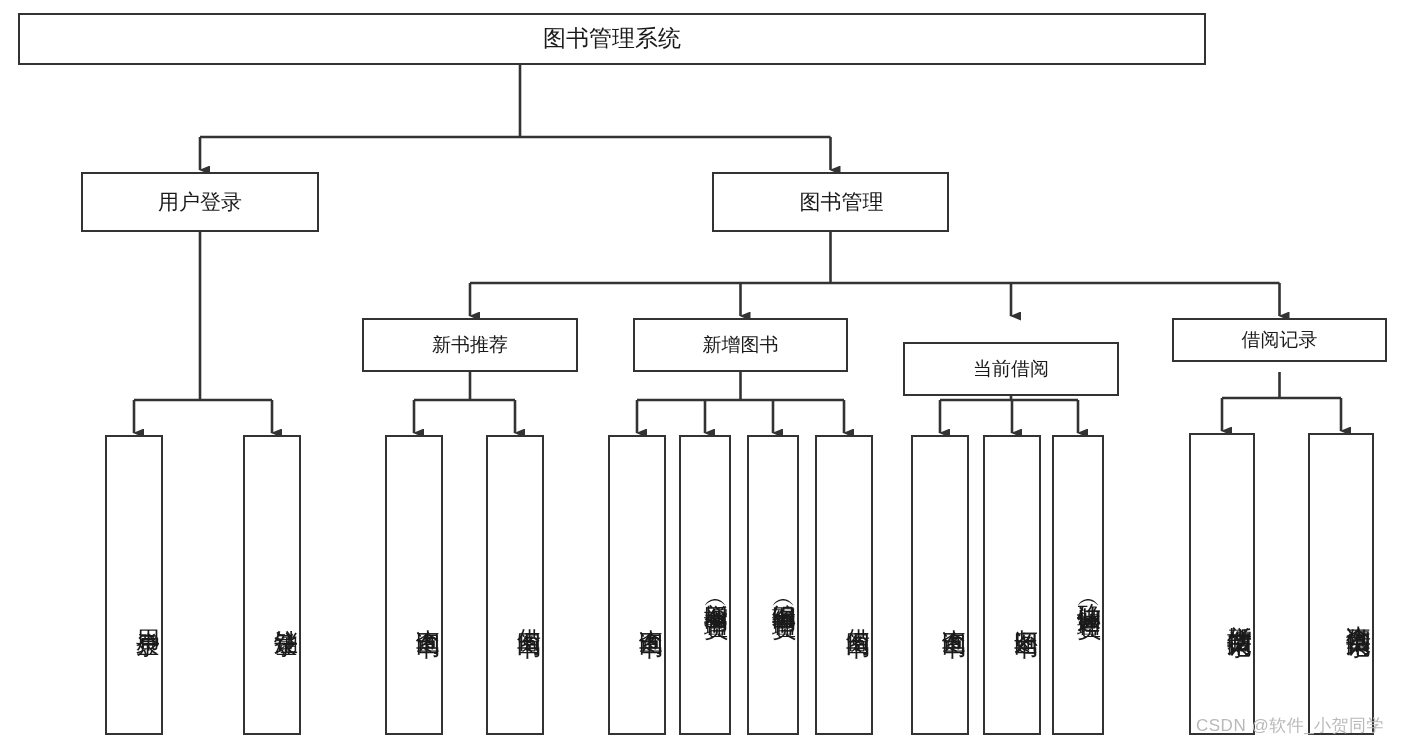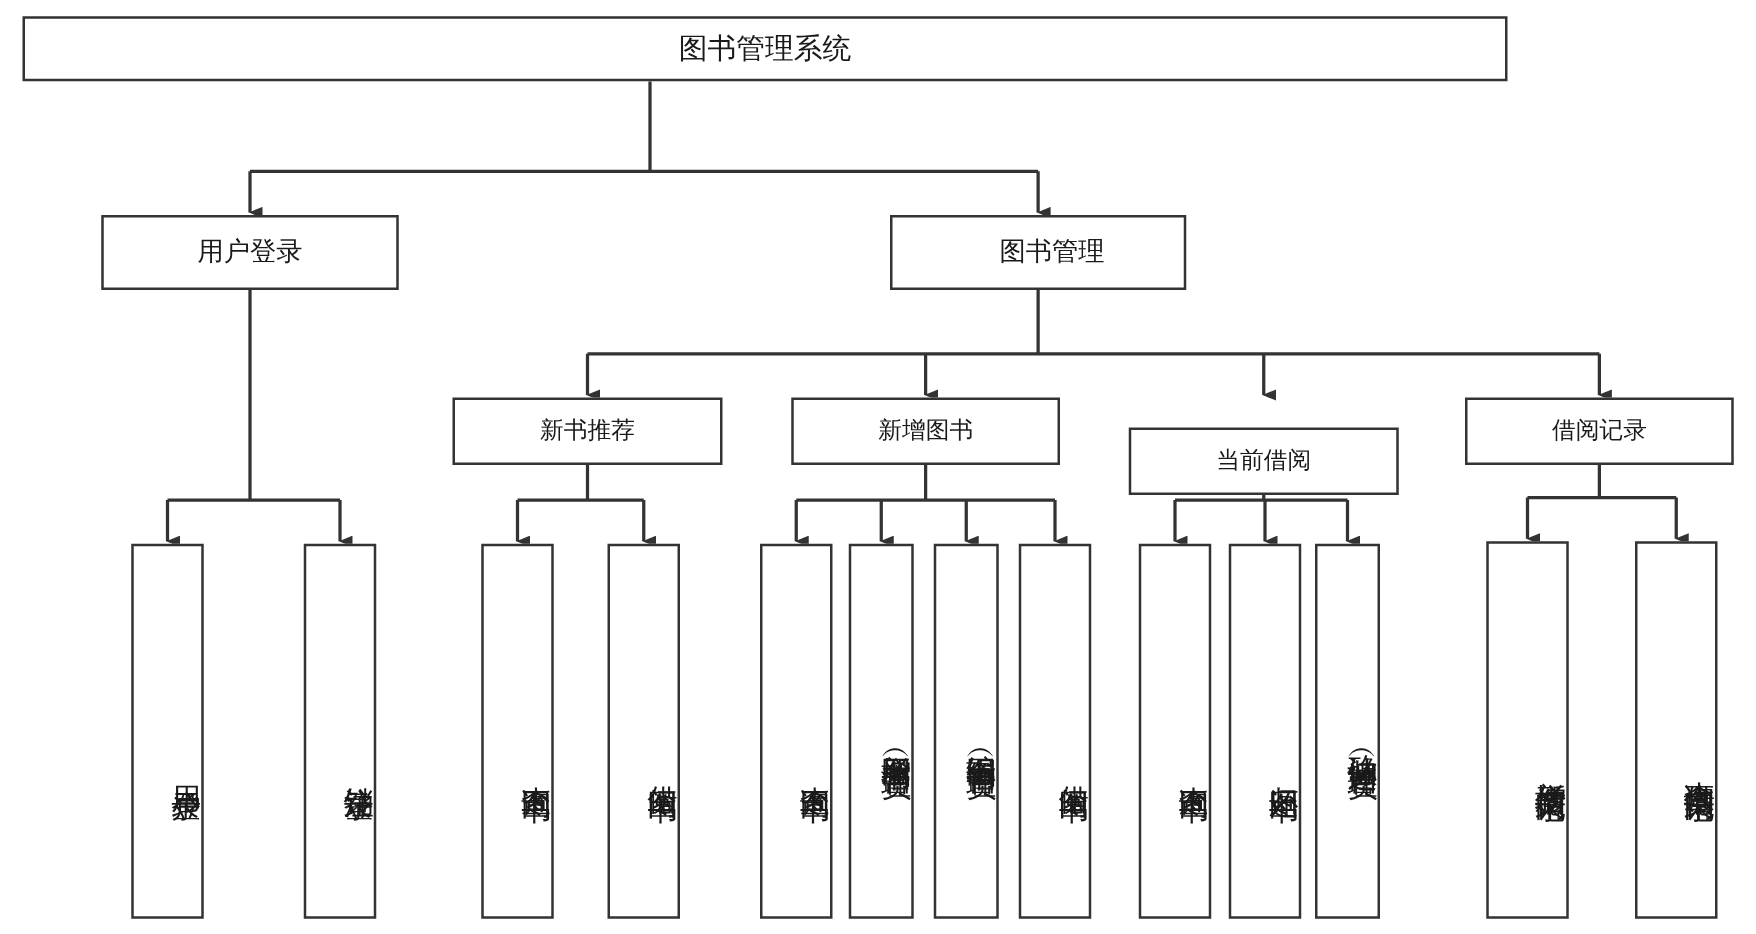--- a/index.html
+++ b/index.html
@@ -121,29 +121,30 @@
       </g>
   </svg>
 
   <div id="nodes-layer">
       <div class="node root" style="left: 18px; top: 13px; width: 1188px; height: 52px;">图书管理系统</div>
       <div class="node level1" style="left: 81px; top: 172px; width: 238px; height: 60px;">用户登录</div>
       <div class="node level1" style="left: 712px; top: 172px; width: 237px; height: 60px; padding-left: 22px;">图书管理</div>
       <div class="node level2" style="left: 362px; top: 318px; width: 216px; height: 54px;">新书推荐</div>
       <div class="node level2" style="left: 633px; top: 318px; width: 215px; height: 54px;">新增图书</div>
       <div class="node level2" style="left: 903px; top: 318px; width: 216px; height: 54px; margin-top: 24px;">当前借阅</div>
-      <div class="node level2" style="left: 1172px; top: 318px; width: 215px; height: 54px;">借阅记录</div>
+      <div class="node level2" style="left: 1172px; top: 318px; width: 215px; height: 44px;">借阅记录</div>
       <div class="node leaf" style="left: 105px; top: 435px; width: 58px; height: 300px;">用户登录</div>
       <div class="node leaf" style="left: 243px; top: 435px; width: 58px; height: 300px;">注销登录</div>
       <div class="node leaf" style="left: 385px; top: 435px; width: 58px; height: 300px;">查询图书</div>
       <div class="node leaf" style="left: 486px; top: 435px; width: 58px; height: 300px;">借阅图书</div>
       <div class="node leaf" style="left: 608px; top: 435px; width: 58px; height: 300px;">查询图书</div>
       <div class="node leaf tall-text" style="left: 679px; top: 435px; width: 52px; height: 300px;">新增图书（管理员）</div>
       <div class="node leaf tall-text" style="left: 747px; top: 435px; width: 52px; height: 300px;">编辑图书（管理员）</div>
       <div class="node leaf" style="left: 815px; top: 435px; width: 58px; height: 300px;">借阅图书</div>
       <div class="node leaf" style="left: 911px; top: 435px; width: 58px; height: 300px;">查询图书</div>
       <div class="node leaf" style="left: 983px; top: 435px; width: 58px; height: 300px;">归还图书</div>
       <div class="node leaf tall-text" style="left: 1052px; top: 435px; width: 52px; height: 300px;">确认归还（管理员）</div>
       <div class="node leaf wide-leaf" style="left: 1189px; top: 433px; width: 66px; height: 302px;">新增借阅记录</div>
       <div class="node leaf wide-leaf" style="left: 1308px; top: 433px; width: 66px; height: 302px;">查询借阅记录</div>
     </div>
 
+  <div class="watermark" style="left:1196px; top:714px;">CSDN @软件_小贺同学</div>
 </div>
 
 </body></html>

